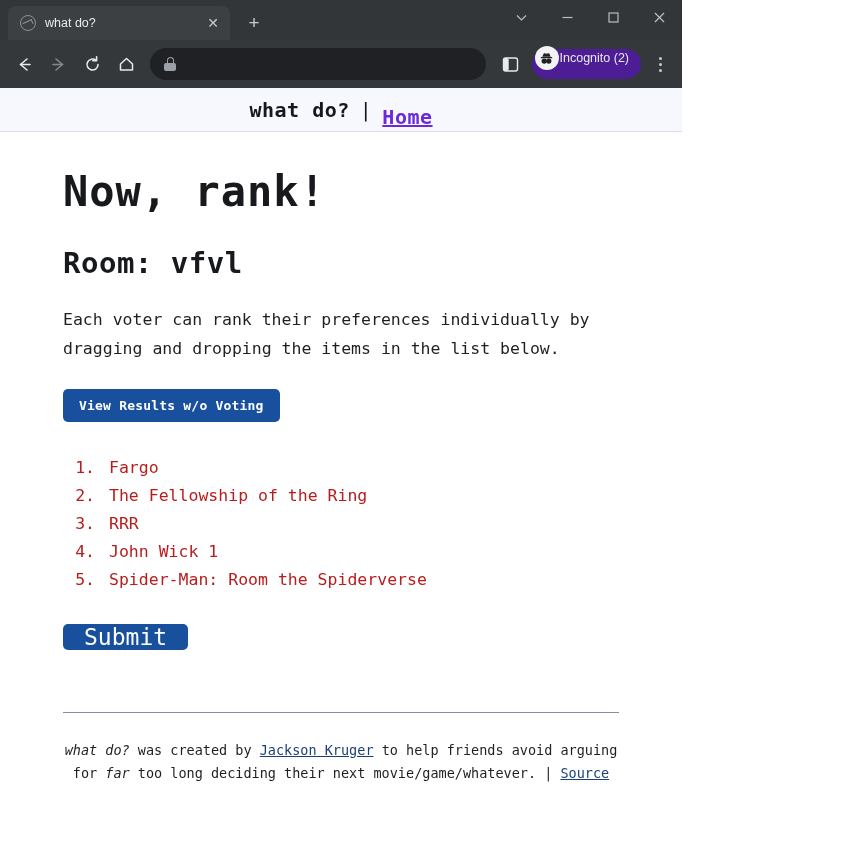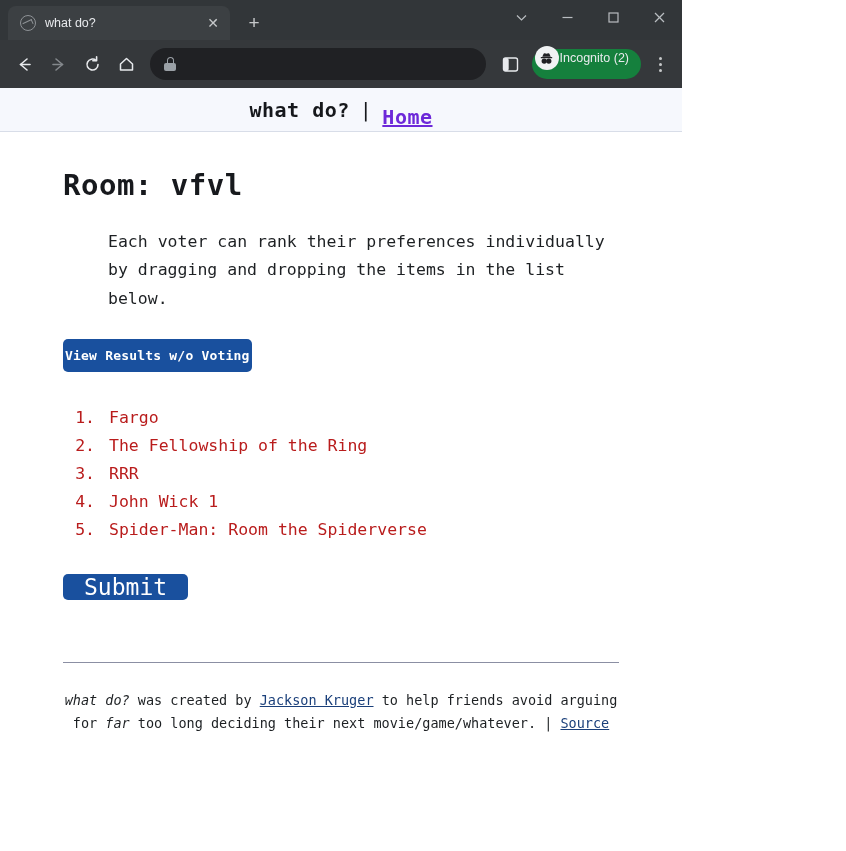--- a/index.html
+++ b/index.html
@@ -155,21 +155,21 @@
   .url .host { color: #e8eaed; font-weight: bold; }
 
   .side-panel-icon {
     width: 30px; height: 30px;
     display: flex; align-items: center; justify-content: center;
     flex: 0 0 30px;
   }
 
   .incognito-chip {
     height: 30px;
-    background: #15803d;
+    background: #4c1d95;
     border-radius: 15px;
     display: flex;
     align-items: center;
     gap: 1px;
     padding: 0 12px 12px 3px;
     margin-left: 4px;
   }
   .incog-avatar {
     width: 24px; height: 24px;
     border-radius: 50%;
@@ -245,36 +245,35 @@
     letter-spacing: 0.5px;
     margin-bottom: 26px;
   }
 
   p.description {
     font-size: 16.5px;
     color: #1d2023;
     line-height: 1.72;
     max-width: 690px;
     margin-bottom: 26px;
-    margin-left: 45px;
   }
 
   .btn {
     display: inline-block;
     background: #19509e;
     color: #ffffff;
     border: none;
     border-radius: 5px;
     font-family: "DejaVu Sans Mono", monospace;
     cursor: pointer;
   }
   .btn-sm {
     font-size: 13px;
     font-weight: bold;
-    padding: 9px 2px;
+    padding: 9px 16px;
     letter-spacing: 0.2px;
   }
   .btn-lg {
     font-size: 23px;
     padding: 0 21px;
   }
 
   ol.rank-list {
     list-style: decimal;
     margin: 32px 0 0 42px;
@@ -409,20 +408,21 @@
   <div class="viewport">
 
     <div class="site-header">
       <span>what do?</span>
       <span class="divider">|</span>
       <a href="#">Home</a>
     </div>
 
     <div class="content">
 
+      <h1 class="page-title">Now, rank!</h1>
 
       <h2 class="room-title">Room: vfvl</h2>
 
       <p class="description">Each voter can rank their preferences individually by dragging and dropping the items in the list below.</p>
 
       <button class="btn btn-sm">View Results w/o Voting</button>
 
       <ol class="rank-list">
         <li>Fargo</li>
         <li>The Fellowship of the Ring</li>

